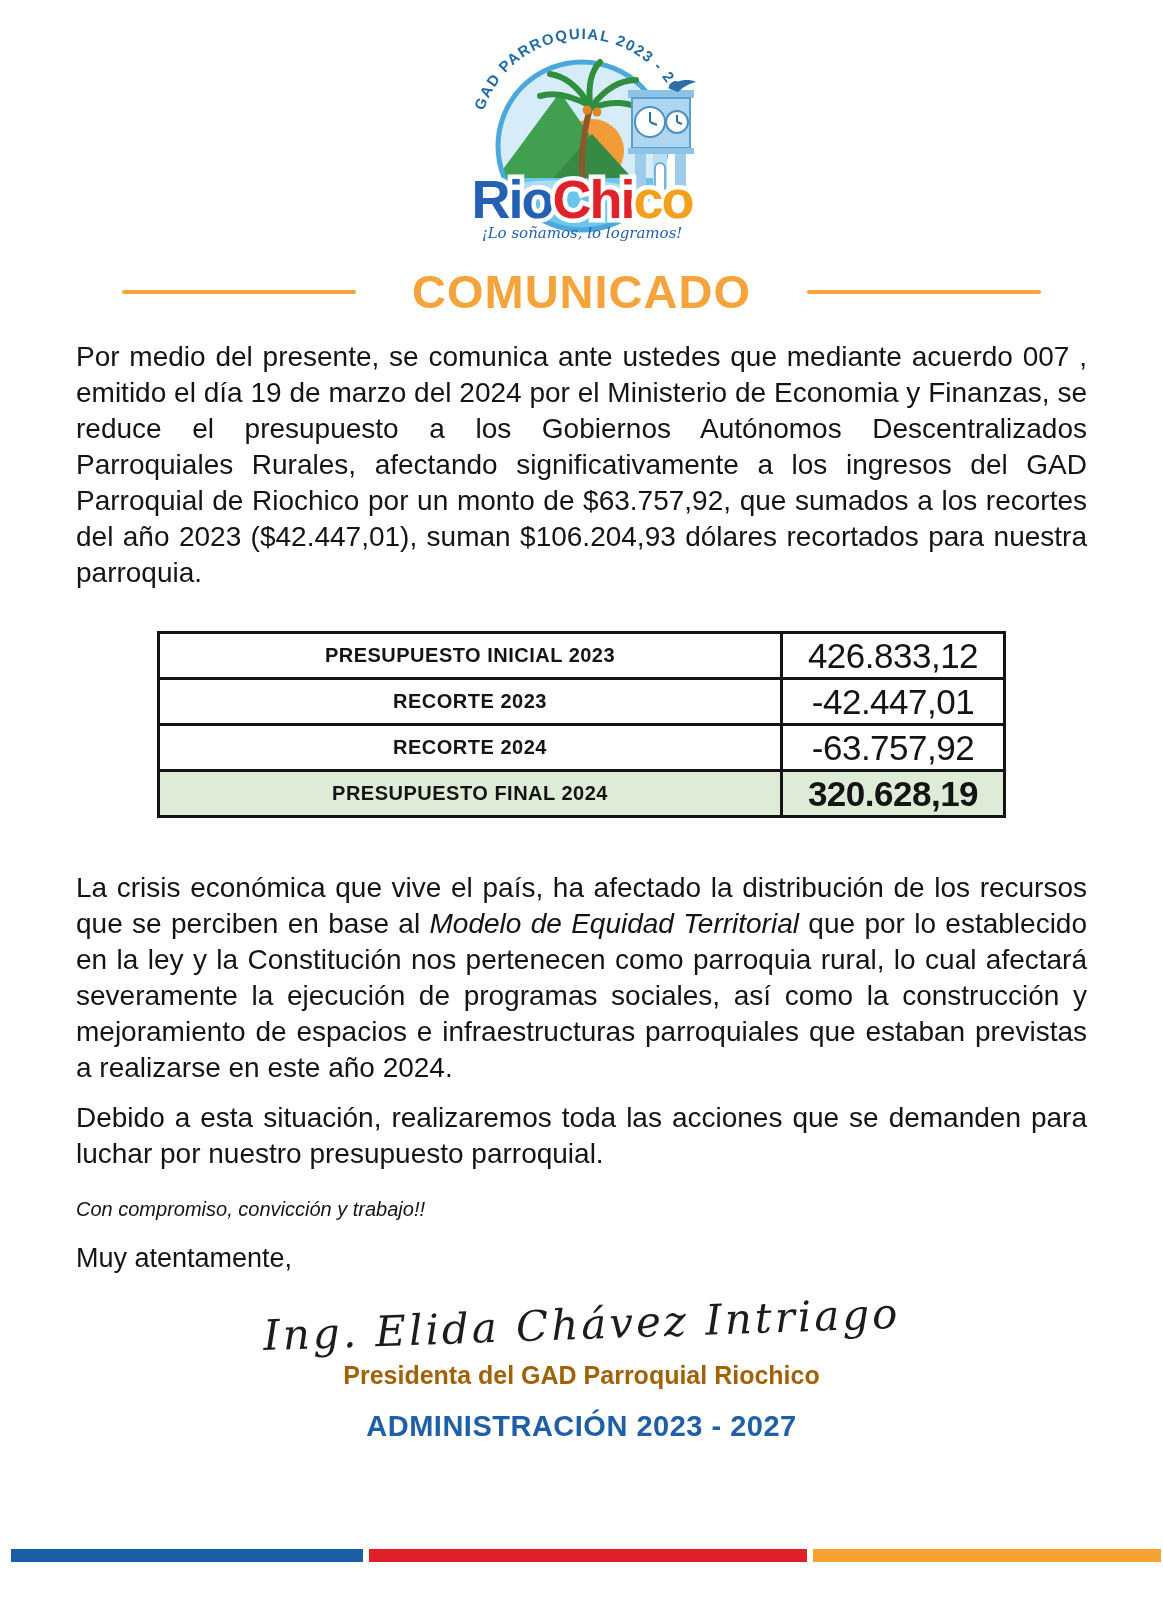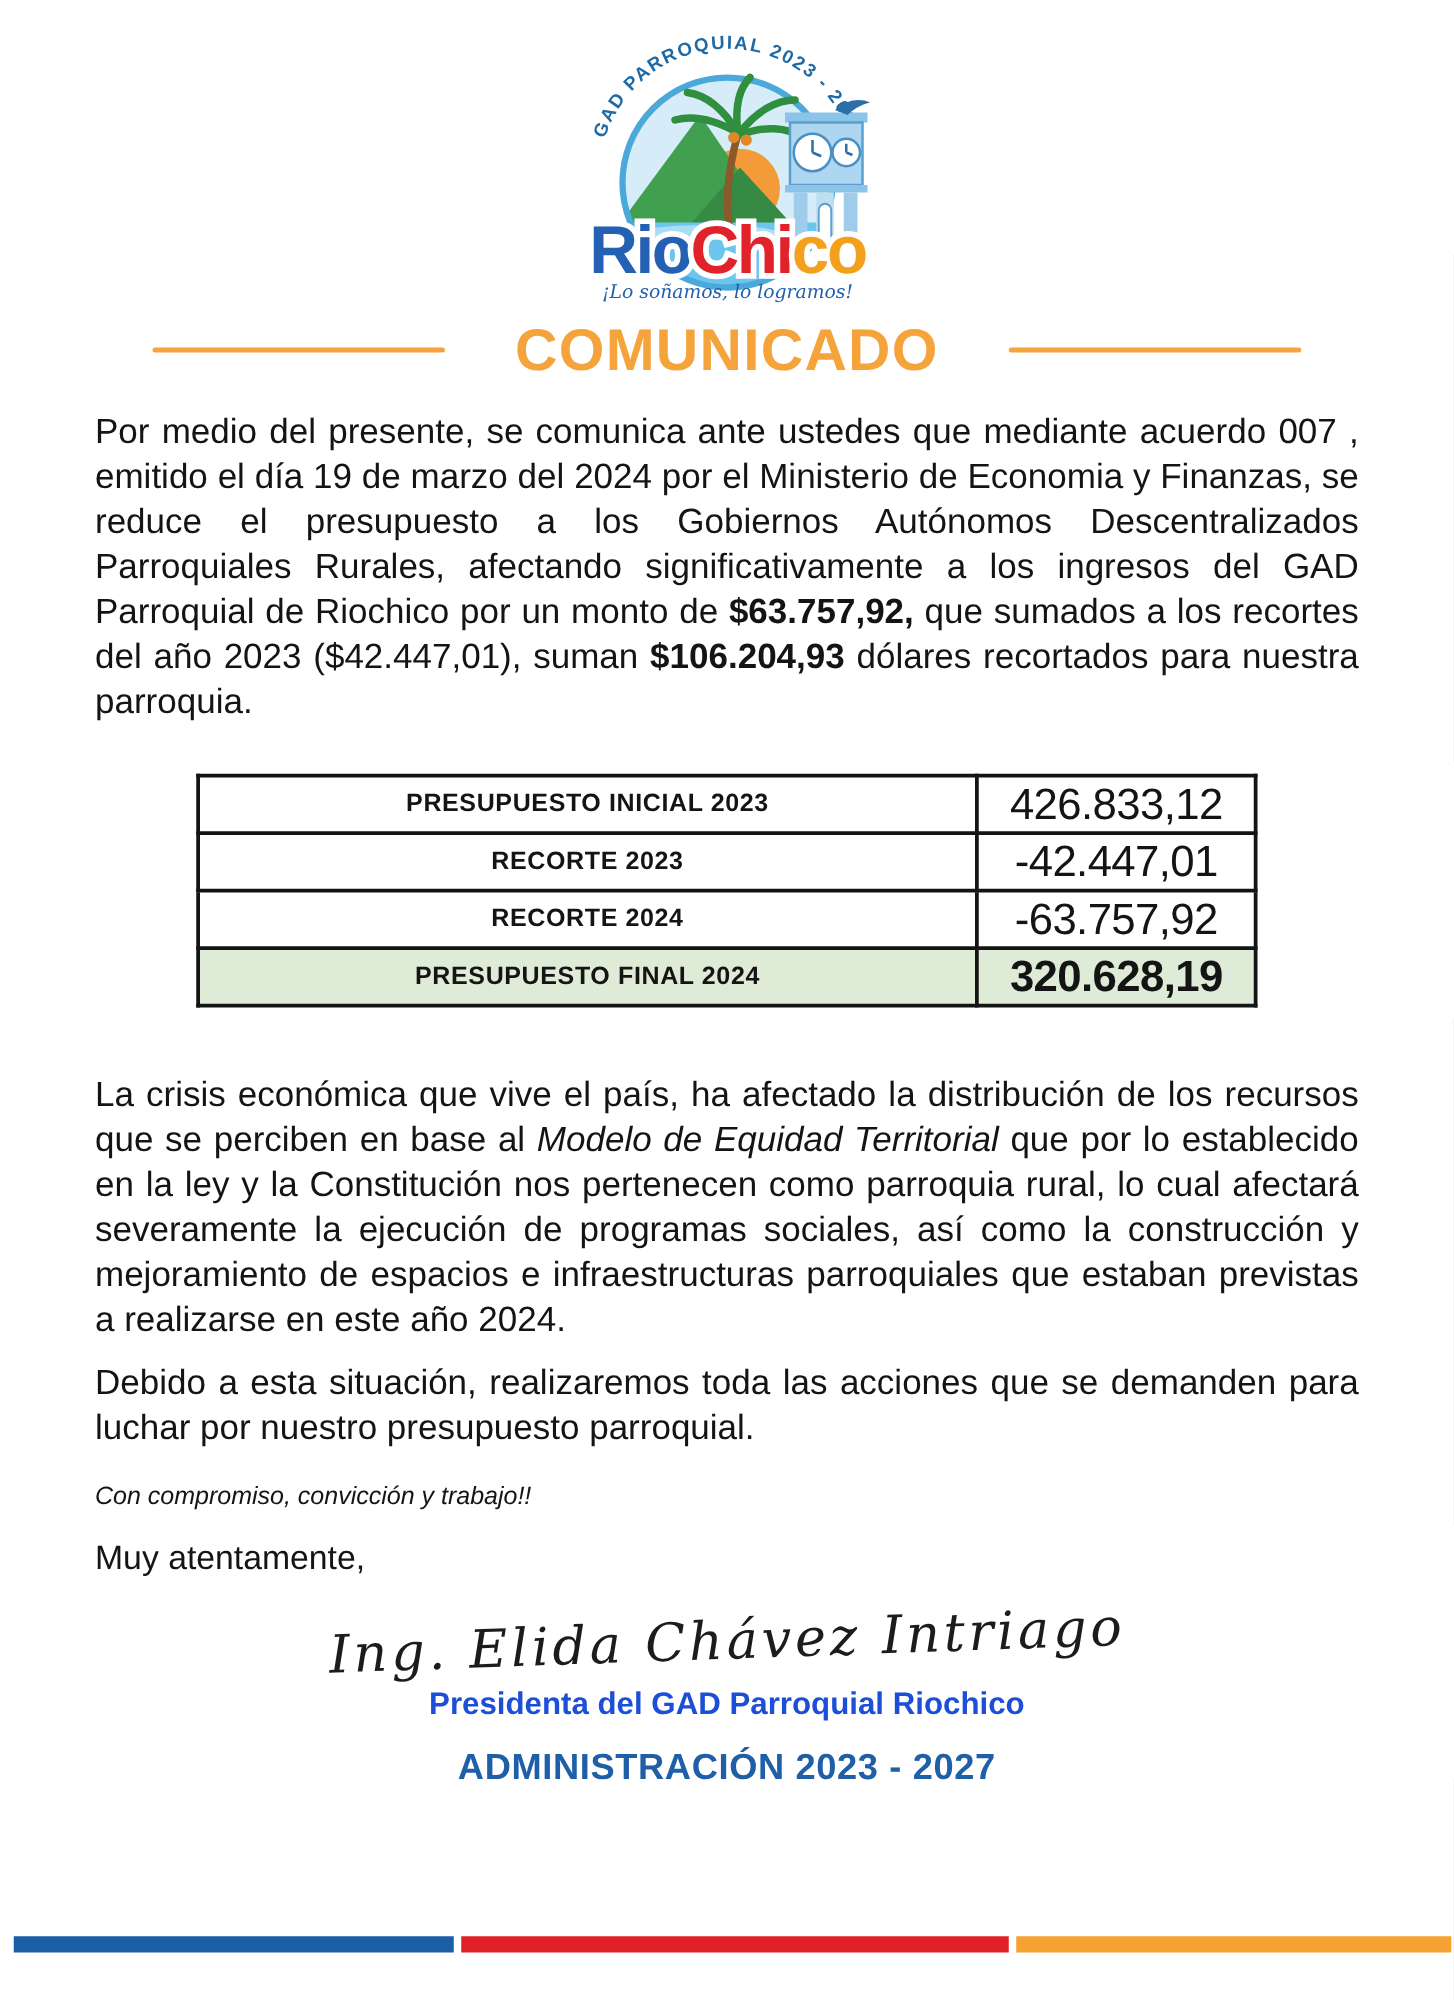--- a/index.html
+++ b/index.html
@@ -10,39 +10,39 @@
     background:#ffffff;
     font-family:"Liberation Sans", sans-serif;
     color:#141414;
     overflow:hidden;
   }
   
   .logo-wrap{display:flex;justify-content:center;padding-top:26px;}
   
   .heading-row{
     display:flex;align-items:center;justify-content:center;
-    gap:56px;margin-top:8px;
+    gap:56px;margin-top:20px;
   }
   .heading-line{width:234px;height:4px;background:#F5A43C;border-radius:2px;}
   .heading-title{
     font-size:47px;font-weight:bold;letter-spacing:1px;
     color:#F5A43C;
   }
   
   .body-col{padding:0 76px;}
   .salutation{
     margin-top:34px;
     font-size:30px;font-weight:bold;font-style:italic;
   }
   .para{
     margin-top:20px;
     font-size:28px;line-height:36px;
     text-align:justify;
   }
-  .para .b{font-weight:bold;}
+  .para .b{font-weight:normal;}
   .para .i{font-style:italic;}
   
   table.budget{
     border-collapse:collapse;
     margin:40px auto 0 auto;
   }
   table.budget td{
     border:3px solid #141414;
     height:43px;
     padding:0 10px;
@@ -68,21 +68,21 @@
     font-family:"DejaVu Serif", serif;
     font-style:italic;
     font-size:42px;
     letter-spacing:3px;
     color:#1c1c1c;
     transform:rotate(-2deg);
     display:inline-block;
   }
   .sig-title{
     margin-top:12px;
-    font-size:25px;font-weight:bold;color:#1d4ed8;
+    font-size:25px;font-weight:bold;color:#a16207;
   }
   .sig-admin{
     margin-top:20px;
     font-size:29px;font-weight:bold;color:#1E5FA8;letter-spacing:.5px;
   }
   
   .footer-bar{
     position:absolute;left:0;top:1549px;width:100%;height:13px;
     display:flex;
   }

